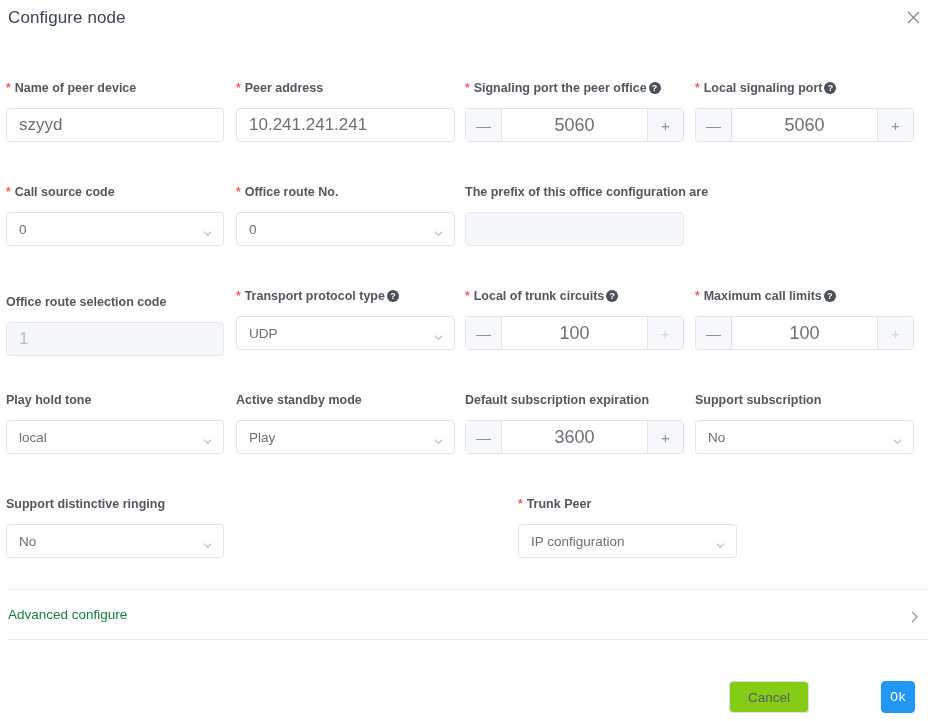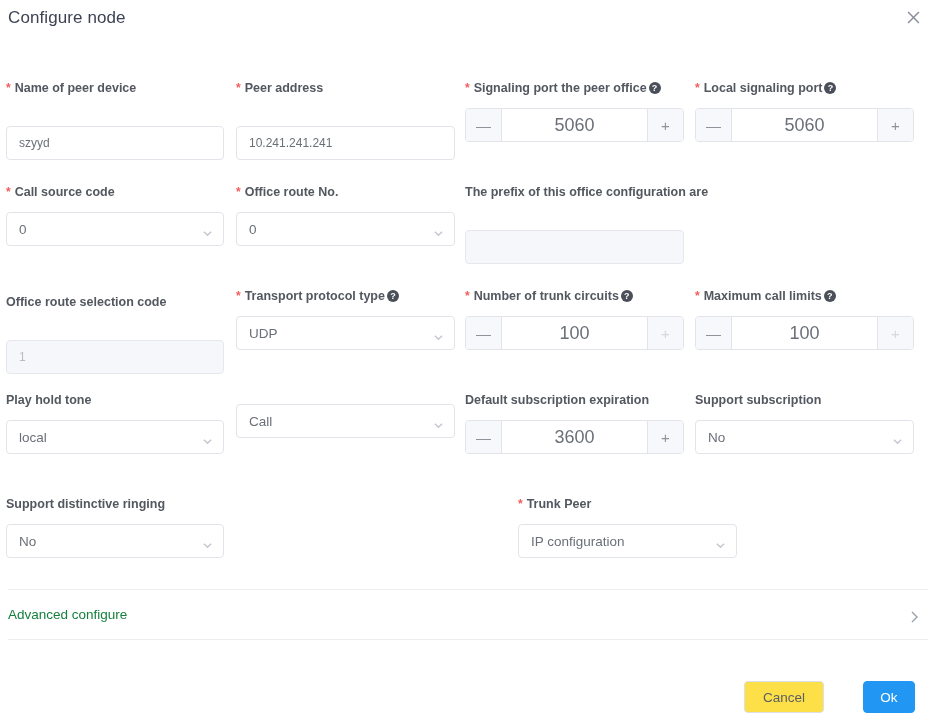--- a/index.html
+++ b/index.html
@@ -39,24 +39,24 @@
     display: inline-flex; align-items: center; justify-content: center;
     width: 12px; height: 12px; border-radius: 50%;
     background: #4a4f59; color: #fff;
     font-size: 9px; font-weight: bold; line-height: 1;
     margin-left: 2px; cursor: pointer; flex: none;
     font-family: "Liberation Sans", sans-serif;
   }
 
   
   .f-input {
-    margin-top: 30px; height: 34px; width: 100%;
+    margin-top: 12px; height: 34px; width: 100%;
     border: 1px solid #e2e4ea; border-radius: 4px; background: #fff;
     display: flex; align-items: center; padding: 0 12px;
-    font-size: 12px; color: #6b7078;
+    font-size: 17px; color: #6b7078;
   }
   .f-input.disabled { background: #f5f7fb; border-color: #e6e8ee; color: #b9bdc6; }
 
   
   .f-select {
     margin-top: 12px; height: 34px; width: 100%;
     border: 1px solid #e2e4ea; border-radius: 4px; background: #fff;
     display: flex; align-items: center; padding: 0 12px;
     font-size: 13.5px; color: #6b7078; cursor: pointer; position: relative;
   }
@@ -95,22 +95,22 @@
   .adv-chevron { position: absolute; right: 8px; top: 50%; margin-top: -6px; width: 12px; height: 12px; }
   .adv-chevron svg { width: 12px; height: 12px; stroke: #9aa0aa; stroke-width: 1.4; fill: none; }
 
   
   .footer { position: absolute; left: 0; top: 672px; width: 936px; height: 49px; }
   .btn {
     position: absolute; top: 9px; height: 32px;
     border-radius: 4px; font-size: 13.5px;
     display: flex; align-items: center; justify-content: center; cursor: pointer;
   }
-  .btn-cancel { right: 112px; width: 80px; border: 1px solid #dcdfe6; background: #fde047; color: #5a5e66; }
-  .btn-ok { right: 21px; width: 52px; background: #2196f3; color: #fff; border: 1px solid #2196f3; }
+  .btn-cancel { right: 127px; width: 80px; border: 1px solid #dcdfe6; background: #84cc16; color: #5a5e66; }
+  .btn-ok { right: 21px; width: 34px; background: #2196f3; color: #fff; border: 1px solid #2196f3; font-family: Liberation Mono, monospace; }
 </style>
 </head>
 <body>
 
 <div class="dialog">
 
   <div class="dlg-header">
     <div class="dlg-title">Configure node</div>
     <div class="close-btn">
       <svg viewBox="0 0 12 12">
@@ -210,21 +210,21 @@
         <span>UDP</span>
         <span class="chev"><svg viewBox="0 0 10 10">
               <polyline points="1,3 5,7 9,3"></polyline>
             </svg></span>
       </div>
     </div>
 
     <div class="field" style="left:465px; top:244px; width:219px;">
       <div class="f-label">
         <span class="req-star">*</span>
-        <span>Number of trunk circuits</span>
+        <span>Local of trunk circuits</span>
         <span class="help-icon">?</span>
       </div>
       <div class="f-stepper">
         <div class="stp-btn minus">—</div>
         <div class="stp-val">100</div>
         <div class="stp-btn plus off">+</div>
       </div>
     </div>
 
     <div class="field" style="left:695px; top:244px; width:219px;">
@@ -244,22 +244,23 @@
       <div class="f-label">Play hold tone</div>
       <div class="f-select">
         <span>local</span>
         <span class="chev"><svg viewBox="0 0 10 10">
               <polyline points="1,3 5,7 9,3"></polyline>
             </svg></span>
       </div>
     </div>
 
     <div class="field" style="left:236px; top:348px; width:219px;">
-      <div class="f-select">
-        <span>Call</span>
+      <div class="f-label">Active standby mode</div>
+      <div class="f-select">
+        <span>Play</span>
         <span class="chev"><svg viewBox="0 0 10 10">
               <polyline points="1,3 5,7 9,3"></polyline>
             </svg></span>
       </div>
     </div>
 
     <div class="field" style="left:465px; top:348px; width:219px;">
       <div class="f-label">Default subscription expiration</div>
       <div class="f-stepper">
         <div class="stp-btn minus">—</div>

